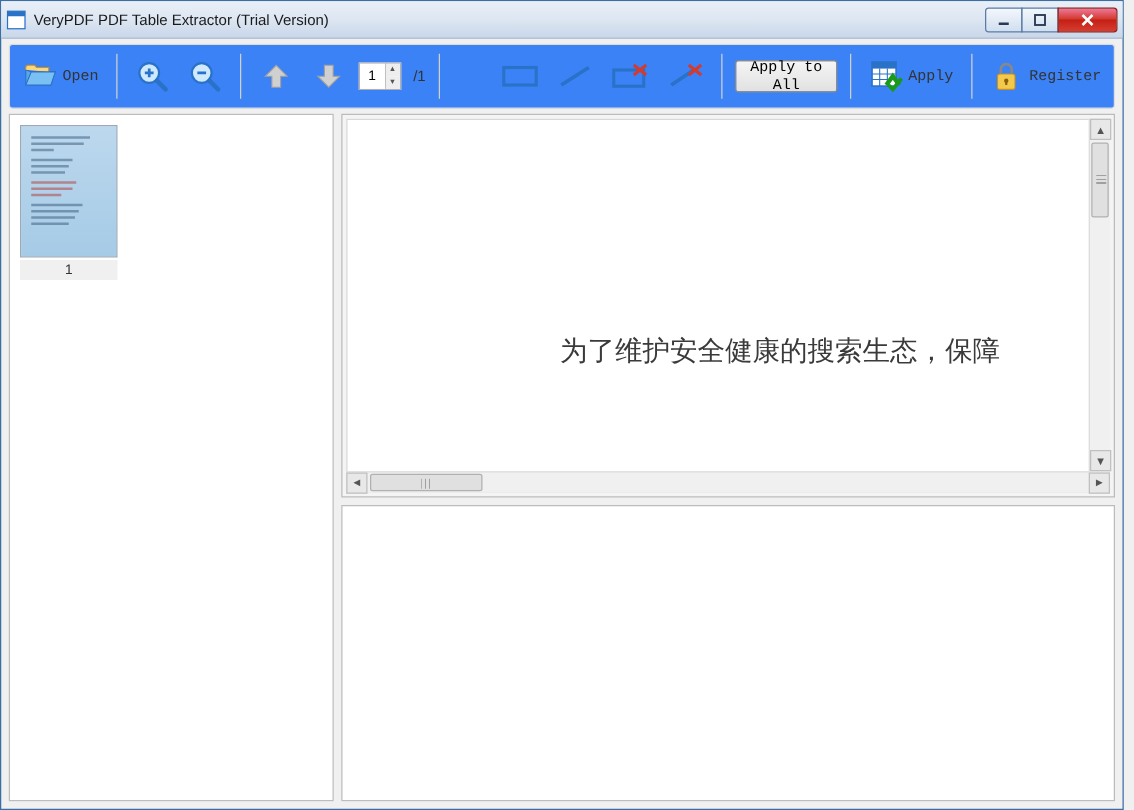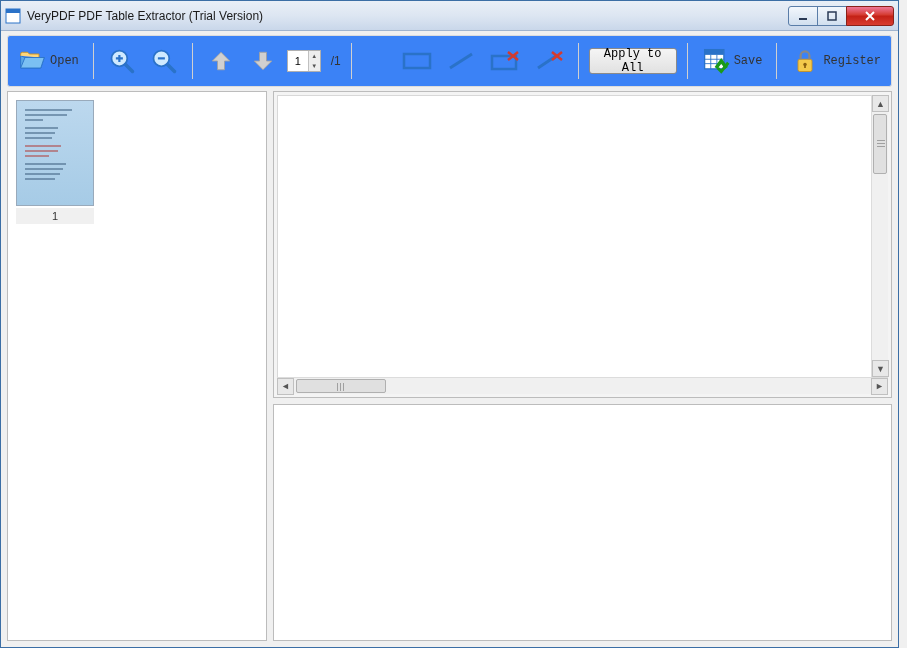--- a/index.html
+++ b/index.html
@@ -321,21 +321,21 @@
     <div class="tool-btn">
       <span>
         <svg class="icon-svg" viewBox="0 0 32 32">
             <rect x="3" y="3" width="22" height="22" fill="#fff" stroke="#2a72c8" stroke-width="1.5"></rect>
             <rect x="3" y="3" width="22" height="6" fill="#2a72c8"></rect>
             <path d="M3 14 H25 M3 19 H25 M10 9 V25 M17 9 V25" stroke="#2a72c8"></path>
             <path d="M16 30 L22 22 L28 30" fill="none" stroke="#1a9a1a" stroke-width="4" transform="translate(0,-6)"></path>
             <path d="M18 24 L22 28 L30 18" fill="none" stroke="#1a9a1a" stroke-width="3.5"></path>
           </svg>
       </span>
-      <span class="tool-label">Save</span>
+      <span class="tool-label">Apply</span>
     </div>
 
     <div class="sep"></div>
 
     <div class="tool-btn">
       <span>
         <svg class="icon-svg" viewBox="0 0 32 32">
             <rect x="8" y="14" width="16" height="14" rx="2" fill="#f3c94b" stroke="#c89020"></rect>
             <path d="M11 14 V10 a5 5 0 0 1 10 0 V14" fill="none" stroke="#888" stroke-width="2.5"></path>
             <circle cx="16" cy="20" r="2" fill="#8a6010"></circle>
@@ -370,20 +370,21 @@
         </div>
         <div class="thumb-label">1</div>
       </div>
     </div>
 
     <div class="right-pane">
 
       <div class="preview-pane">
         <div class="preview-inner">
           <div class="preview-text">
+            <div>为了维护安全健康的搜索生态，保障</div>
           </div>
         </div>
         <div class="v-scroll">
           <div class="arrow">▲</div>
           <div class="track">
               <div class="thumb-knob"></div>
             </div>
           <div class="arrow">▼</div>
         </div>
         <div class="h-scroll">

